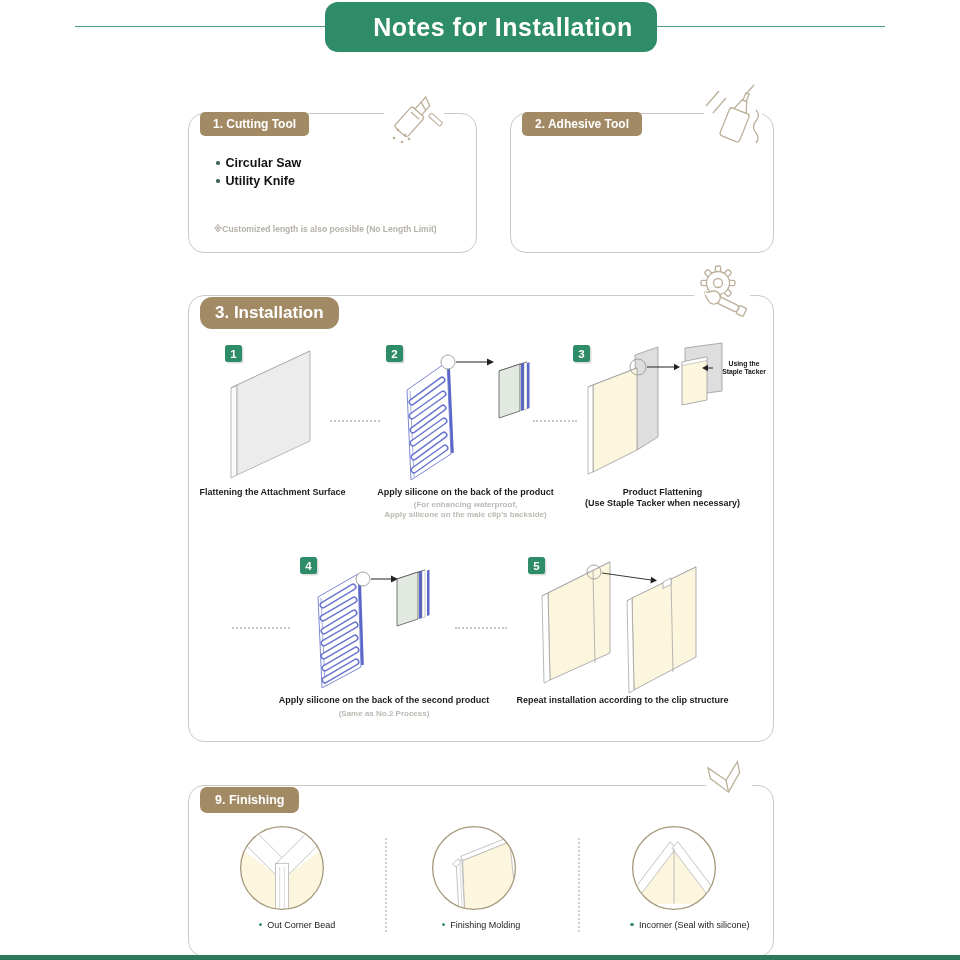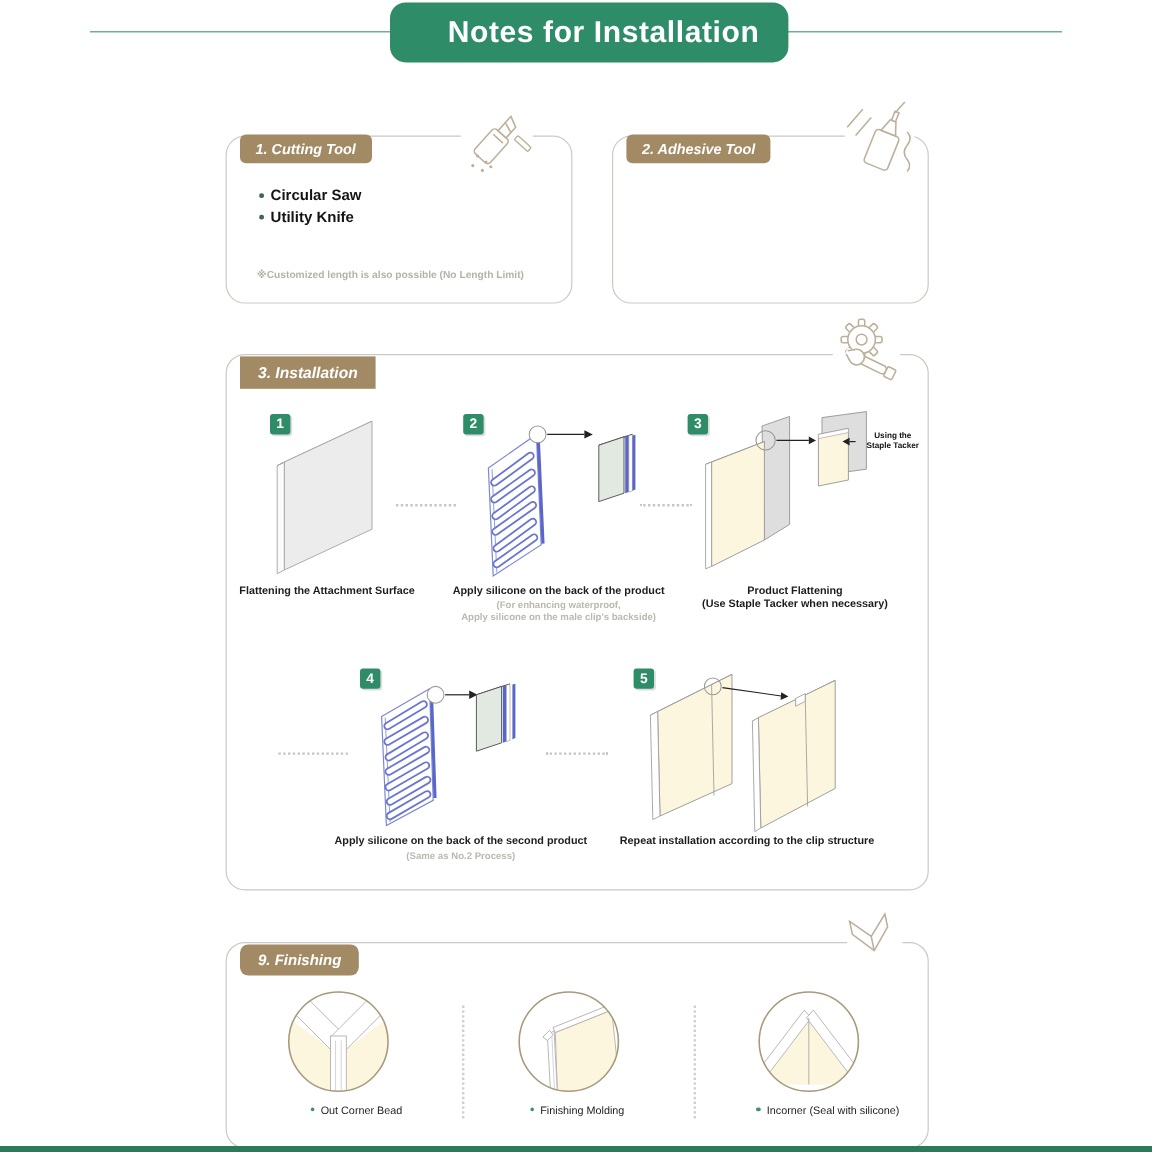--- a/index.html
+++ b/index.html
@@ -11,21 +11,21 @@
   .banner{left:325px;top:2px;width:308px;height:50px;background:#2E8C68;border-radius:13px;
           color:#fff;font-size:25px;font-weight:bold;display:flex;align-items:center;justify-content:center;
           letter-spacing:.5px;padding-left:24px;}
   
   .box{border:1px solid #cdc9c2;border-radius:16px;background:#fff;}
   .box1{left:188px;top:113px;width:287px;height:138px;}
   .box2{left:510px;top:113px;width:262px;height:138px;}
   .box3{left:188px;top:295px;width:584px;height:445px;}
   .box4{left:188px;top:785px;width:584px;height:170px;}
   .sec-label{background:#A18A64;color:#fff;font-weight:bold;font-size:12px;
-             padding:5px 13px;border-radius:5px;white-space:nowrap;z-index:3;font-style:italic;}
+             padding:5px 13px;border-radius:5px;white-space:nowrap;z-index:3;}
   
   .tool-list{list-style:none;margin:0;padding:0;}
   .tool-item{display:flex;align-items:center;height:18px;font-size:12.5px;font-weight:bold;color:#141414;}
   .dot{width:3.5px;height:3.5px;border-radius:50%;background:#41635a;margin-right:6px;flex:0 0 auto;}
   .note{font-size:8.5px;color:#b5b1aa;font-weight:bold;white-space:nowrap;}
   
   .badge{width:17px;height:17px;background:#2E8C68;border-radius:2.5px;color:#fff;
          font-size:11.5px;font-weight:bold;display:flex;align-items:center;justify-content:center;
          box-shadow:1.5px 1.5px 0 rgba(120,120,120,.25);z-index:2;}
   .dotted-h{border-top:2px dotted #c6c6c6;height:0;}
@@ -91,21 +91,21 @@
         <rect x="41" y="9" width="3.5" height="8"></rect>
       </g>
       <path d="M62,28 q5,5 0,11 q-5,6 0,12 q4,5 0,10" fill="none"></path>
       <line x1="12" y1="24" x2="25" y2="9"></line>
       <line x1="19" y1="31" x2="32" y2="16"></line>
       <line x1="52" y1="12" x2="60" y2="3"></line>
     </g>
   </svg>
 
   <div class="abs box box3"></div>
-  <div class="abs sec-label" style="left:200px;top:297px;font-size:13px;padding:6px 15px;border-radius:0;">3. Installation</div>
+  <div class="abs sec-label" style="left:200px;top:297px;font-size:17px;padding:6px 15px;border-radius:12px;">3. Installation</div>
   <svg class="abs" style="left:690px;top:262px;z-index:2;" width="64" height="60" viewBox="0 0 64 60">
     <rect x="4" y="6" width="56" height="48" fill="#ffffff"></rect>
     <g stroke="#bcb09a" stroke-width="1.3" fill="#fff">
       <g transform="translate(28 21)">
         <g>
           <rect x="-2.6" y="-17" width="5.2" height="7" rx="1.6"></rect>
           <rect x="-2.6" y="-17" width="5.2" height="7" rx="1.6" transform="rotate(45)"></rect>
           <rect x="-2.6" y="-17" width="5.2" height="7" rx="1.6" transform="rotate(90)"></rect>
           <rect x="-2.6" y="-17" width="5.2" height="7" rx="1.6" transform="rotate(135)"></rect>
           <rect x="-2.6" y="-17" width="5.2" height="7" rx="1.6" transform="rotate(180)"></rect>

